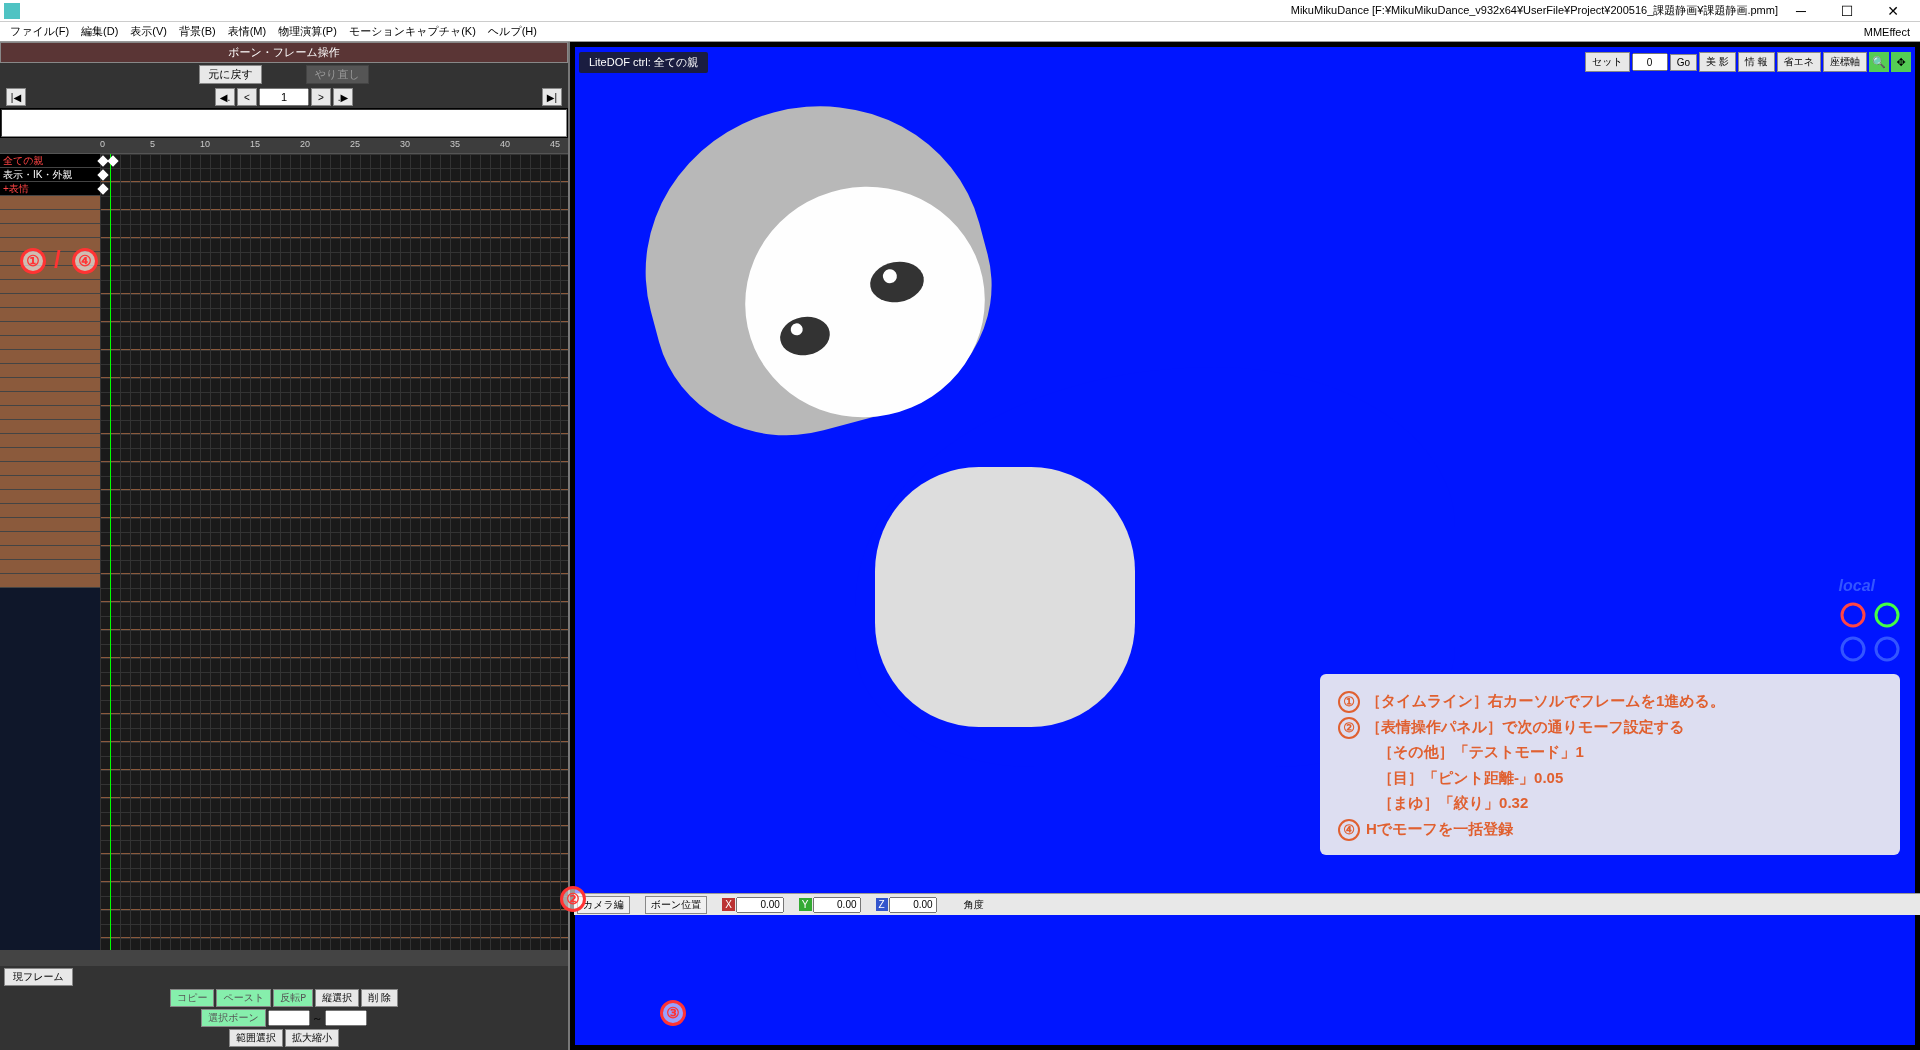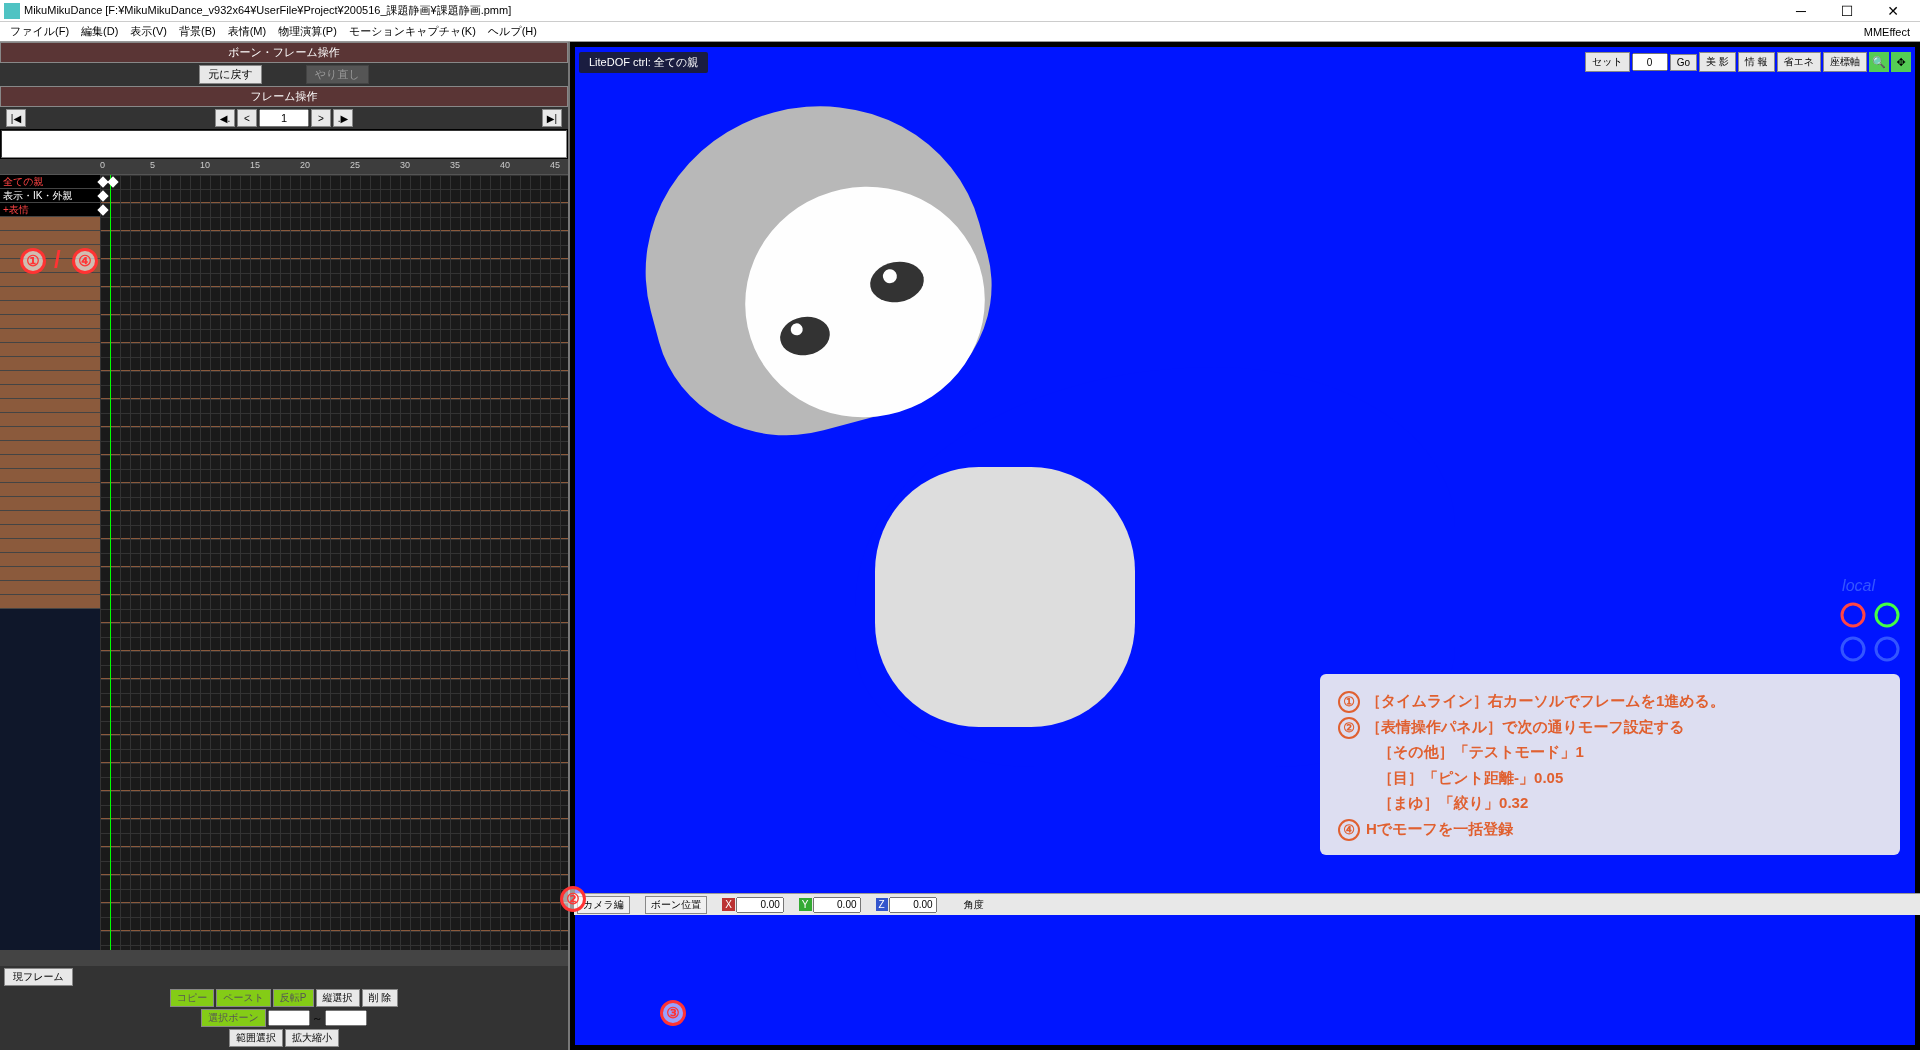--- a/index.html
+++ b/index.html
@@ -1,19 +1,19 @@
 <!DOCTYPE html>
 <html><head>
 <meta charset="utf-8">
 <style>
 * { margin: 0; padding: 0; box-sizing: border-box; font-family: "MS Gothic", "Meiryo", sans-serif; }
 body { background: #f0f0f0; width: 1920px; height: 1050px; overflow: hidden; font-size: 11px; position: relative; }
 
 
-.titlebar { height: 22px; background: #fff; display: flex; align-items: center; padding: 0 4px; border-bottom: 1px solid #ccc; }
+.titlebar { height: 22px; background: #fff; display: flex; align-items: center; padding: 0 4px; border-bottom: 1px solid #ccc; text-align: right; }
 .titlebar .icon { width: 16px; height: 16px; background: #4fc3c3; margin-right: 4px; display: inline-block; }
 .titlebar .title { flex: 1; font-size: 11px; color: #000; }
 .titlebar .wincontrols { display: flex; gap: 0; }
 .titlebar .wincontrols span { width: 46px; height: 22px; display: flex; align-items: center; justify-content: center; font-size: 14px; }
 
 
 .menubar { height: 20px; background: #fff; display: flex; align-items: center; padding: 0 4px; border-bottom: 1px solid #999; font-size: 11px; }
 .menubar span { padding: 0 6px; cursor: default; }
 .menubar .mmeffect { margin-left: auto; padding-right: 6px; }
 
@@ -57,35 +57,35 @@
                     repeating-linear-gradient(to bottom, transparent 0, transparent 27px, #8b5a3c 27px, #8b5a3c 28px);
 }
 .tltracks .grid::before { content:''; position:absolute; top:0; bottom:0; left:10px; width:1px; background:#0f0; }
 .tltracks .grid .kf { position: absolute; width: 8px; height: 8px; background: #fff; transform: rotate(45deg); }
 .tlsb { height: 16px; background: #444; }
 .tlfooter { height: 20px; background: #333; display: flex; align-items: flex-start; padding: 2px 4px; color: #fff; font-size: 10px; }
 .tlfooter .curframe { background: #e8e8e8; color: #000; padding: 1px 8px; border: 1px solid #888; }
 
 .editbtns { background: #333; padding: 3px; display: flex; flex-wrap: wrap; gap: 2px; justify-content: center; }
 .editbtns button { font-size: 10px; padding: 1px 6px; background: #e8e8e8; border: 1px solid #888; }
-.editbtns button.dim { background: #84cc16; color: #555; }
+.editbtns button.dim { background: #86efac; color: #555; font-family: Liberation Mono, monospace; }
 .editbtns .row { display: flex; gap: 2px; width: 100%; justify-content: center; align-items: center; }
 .editbtns input { width: 42px; height: 16px; font-size: 10px; }
 
 
 .viewport { flex: 1; background: #0015ff; position: relative; overflow: hidden; margin: 4px; border: 1px solid #000; }
 .vptbar { position: absolute; top: 4px; left: 4px; right: 4px; height: 22px; display: flex; align-items: center; gap: 2px; z-index: 5; }
 .vptbar .modellabel { background: rgba(30,30,30,.85); color: #fff; padding: 3px 10px; font-size: 11px; border-radius: 2px; }
 .vptbar .spacer { flex: 1; }
 .vptbar button { font-size: 10px; padding: 2px 6px; background: #e8e8e8; border: 1px solid #888; }
 .vptbar input { width: 36px; height: 18px; font-size: 10px; text-align: center; }
 .vptbar .iconbtn { width: 20px; height: 20px; display: flex; align-items: center; justify-content: center; }
 .vptbar .iconbtn.green { background: #5c5; }
 
-.gizmo-label { position: absolute; right: 40px; top: 530px; color: #35f; font-weight: normal; font-size: 16px; font-style: italic; z-index: 4; }
+.gizmo-label { position: absolute; right: 40px; top: 530px; color: #35f; font-weight: bold; font-size: 16px; font-style: italic; z-index: 4; }
 .gizmo { position: absolute; right: 10px; top: 550px; width: 70px; height: 70px; z-index: 4; }
 
 
 .character { position: absolute; top: -20px; left: 20px; width: 950px; height: 700px; }
 .character .hair { position: absolute; top: 80px; left: 50px; width: 340px; height: 320px; background: #b8b8b8; border-radius: 50% 50% 40% 40%; transform: rotate(-15deg); }
 .character .face { position: absolute; top: 160px; left: 150px; width: 240px; height: 230px; background: #fefefe; border-radius: 50%; transform: rotate(-12deg); }
 .character .eyeL { position: absolute; top: 235px; left: 275px; width: 54px; height: 40px; background: #333; border-radius: 50%; transform: rotate(-10deg); }
 .character .eyeL::after { content:''; position:absolute; top:6px; left:14px; width:14px; height:14px; background:#fff; border-radius:50%; }
 .character .eyeR { position: absolute; top: 290px; left: 185px; width: 50px; height: 38px; background: #333; border-radius: 50%; transform: rotate(-10deg); }
 .character .eyeR::after { content:''; position:absolute; top:5px; left:12px; width:12px; height:12px; background:#fff; border-radius:50%; }
@@ -134,21 +134,20 @@
 </div>
 
 <div class="main">
 
   <div class="leftcol">
     <div class="bfheader">ボーン・フレーム操作</div>
     <div class="bfrow">
       <button>元に戻す</button>
       <button class="disabled">やり直し</button>
     </div>
-    <div class="frameheader">フレーム操作</div>
     <div class="framerow">
       <div class="navbtn edge left">|◀</div>
       <div class="navbtn">◀.</div>
       <div class="navbtn">&lt;</div>
       <input type="text" value="1" style="">
       <div class="navbtn">&gt;</div>
       <div class="navbtn">.▶</div>
       <div class="navbtn edge right">▶|</div>
     </div>
     <div class="inputstrip"></div>

